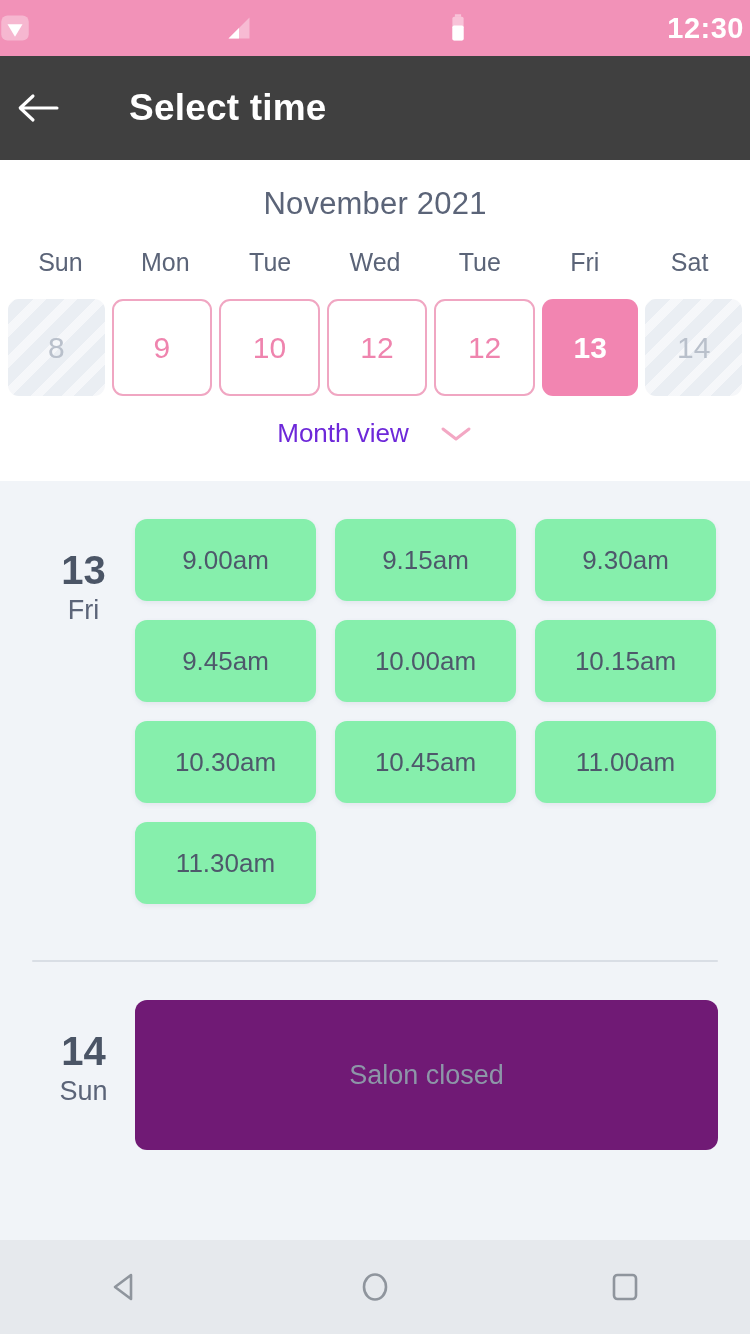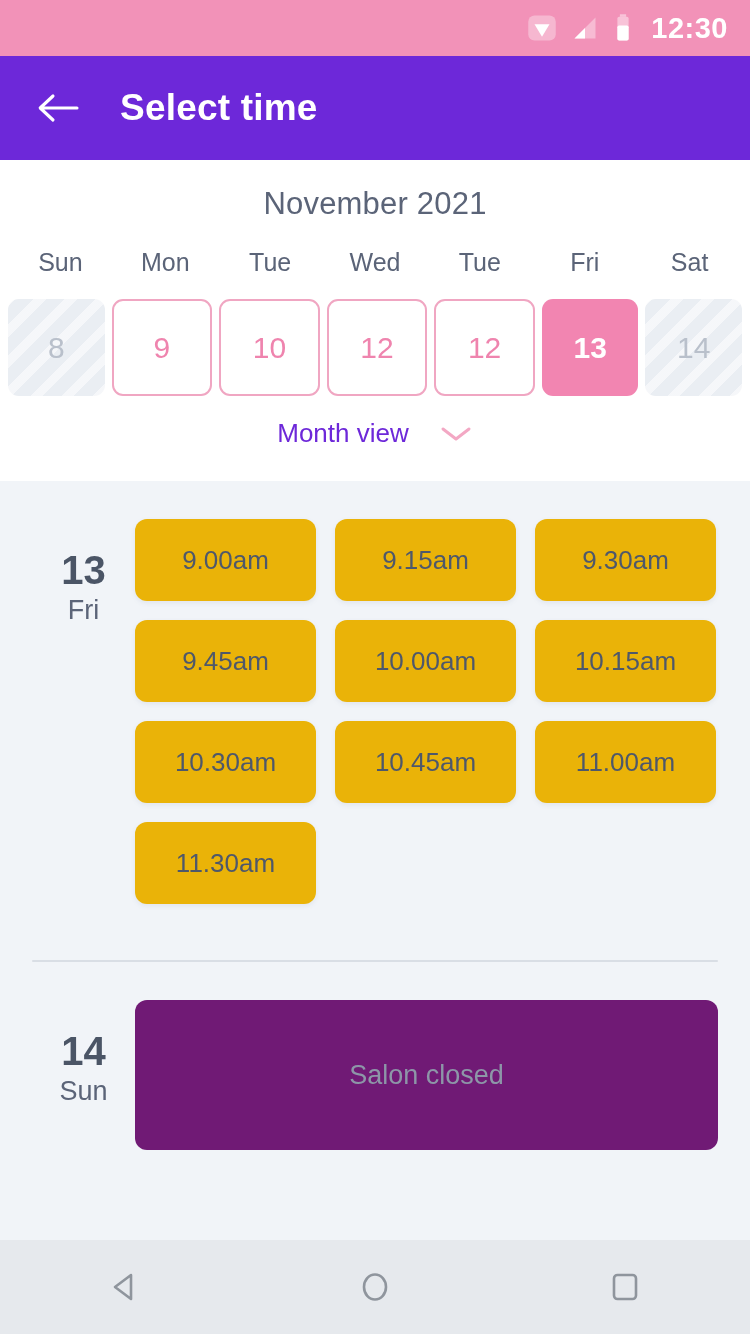--- a/index.html
+++ b/index.html
@@ -7,30 +7,30 @@
   body {
     font-family:"Liberation Sans", sans-serif;
     background:#f1f4f8;
     overflow:hidden;
   }
   .phone { position:relative; width:750px; height:1334px; display:flex; flex-direction:column; }
 
   
   .statusbar {
     height:56px; background:#f292b8; flex:0 0 auto;
-    display:flex; align-items:center; justify-content:flex-end;
-    padding:0 22px 0 0; gap:14px;
+    display:flex; align-items:center; justify-content:space-between;
+    padding:0 6px 0 0; gap:14px;
   }
   .st-icon { display:flex; align-items:center; justify-content:center; }
   .clock { color:#ffffff; font-size:29px; font-weight:bold; letter-spacing:0.5px; margin-left:4px; }
 
   
   .appbar {
-    height:104px; background:#6d28d9; flex:0 0 auto;
-    display:flex; align-items:center; padding-left:32px; gap:36px;
+    height:104px; background:#404040; flex:0 0 auto;
+    display:flex; align-items:center; padding-left:12px; gap:65px;
   }
   .back-btn { width:52px; height:52px; display:flex; align-items:center; justify-content:center; }
   .appbar-title { color:#ffffff; font-size:37px; font-weight:bold; letter-spacing:0.2px; }
 
   
   .calendar { background:#ffffff; flex:0 0 auto; padding-top:26px; padding-bottom:32px; }
   .month-title { text-align:center; font-size:31px; color:#5b6478; letter-spacing:0.2px; }
 
   .weekdays { display:flex; margin-top:26px; padding:0 8px; }
   .weekday { flex:1; text-align:center; font-size:25px; color:#5b6478; }
@@ -59,21 +59,21 @@
   
   .body { flex:1 1 auto; background:#f1f4f8; overflow:hidden; }
 
   .day-group { display:flex; padding:38px 32px 0 32px; }
   .day-label { width:103px; flex:0 0 103px; padding-top:30px; text-align:center; }
   .day-label .num { font-size:40px; font-weight:bold; color:#4b５56a; color:#4b5566; line-height:1.05; }
   .day-label .dow { font-size:27px; color:#5b6478; margin-top:4px; }
 
   .slot-grid { flex:1 1 auto; display:flex; flex-wrap:wrap; gap:19px; align-content:flex-start; }
   .slot {
-    width:181px; height:82px; background:#eab308; border-radius:12px;
+    width:181px; height:82px; background:#86efac; border-radius:12px;
     display:flex; align-items:center; justify-content:center;
     font-size:26px; color:#4e586b;
     box-shadow:0 2px 5px rgba(93,110,135,0.10);
   }
 
   .divider { height:2px; background:#d9dee5; margin:56px 32px 0 32px; border-radius:2px; }
 
   .closed-panel {
     flex:1 1 auto; height:150px; background:#701a75; border-radius:12px;
     display:flex; align-items:center; justify-content:center;

